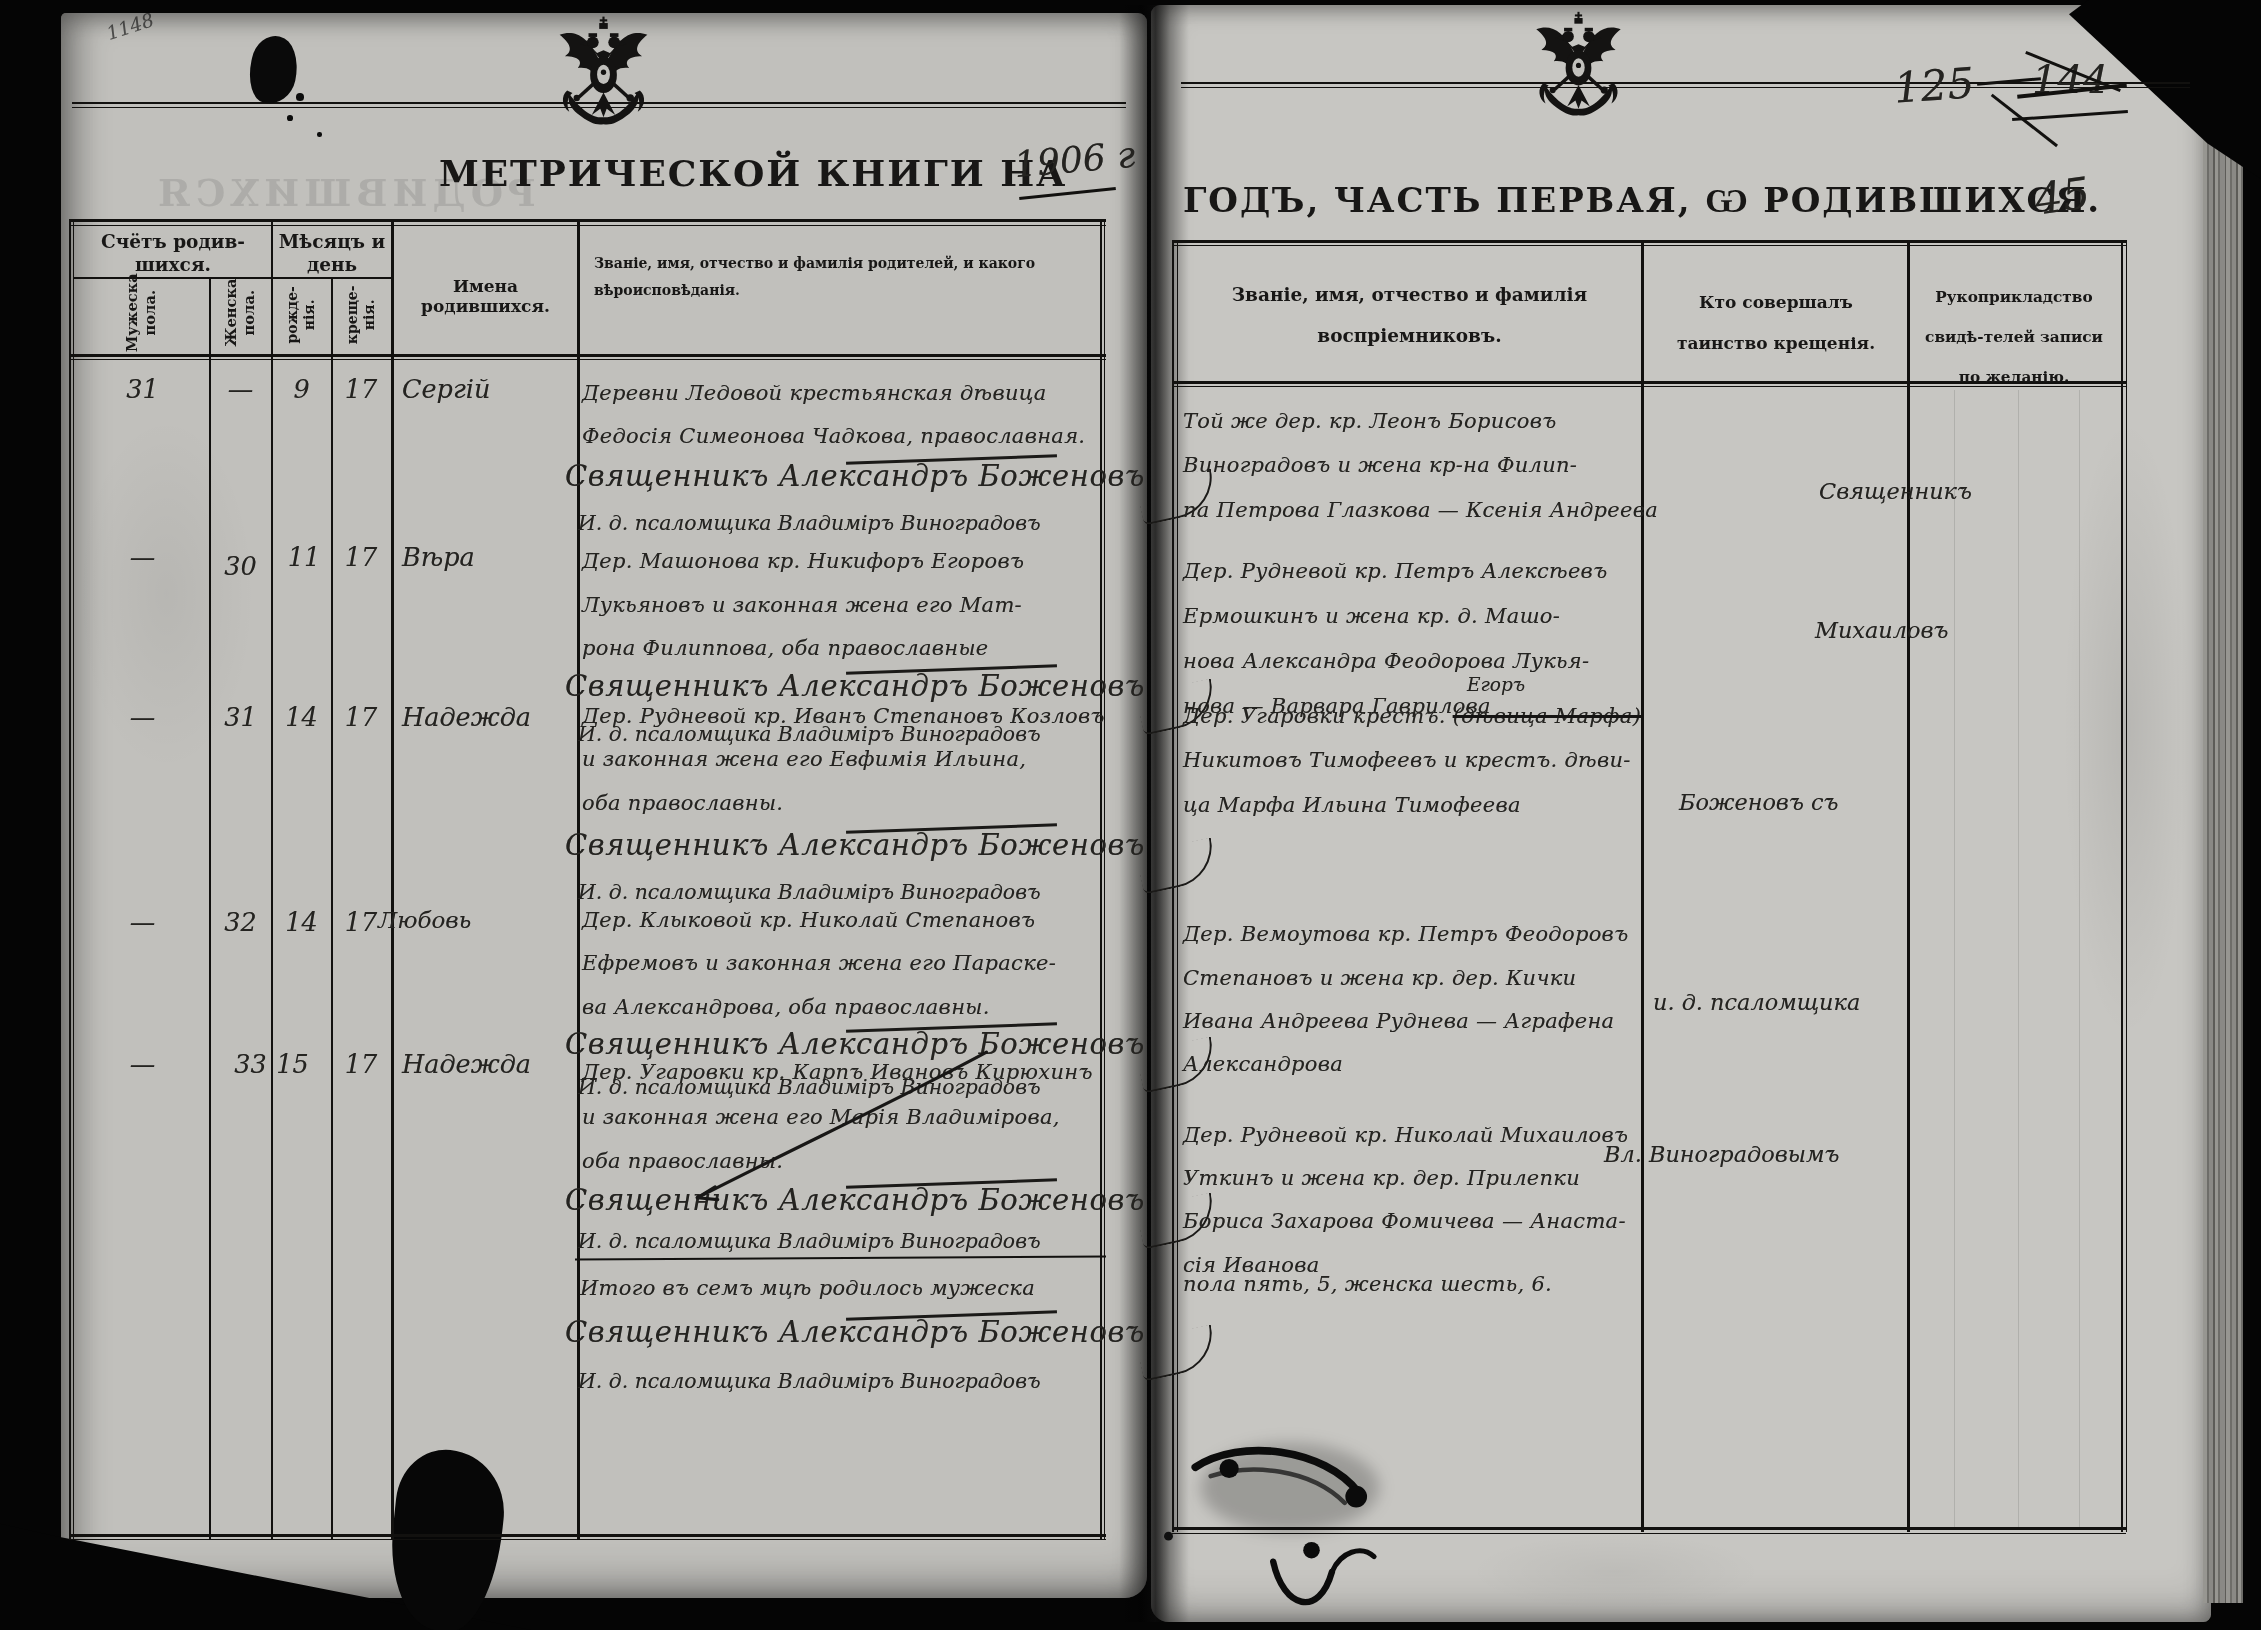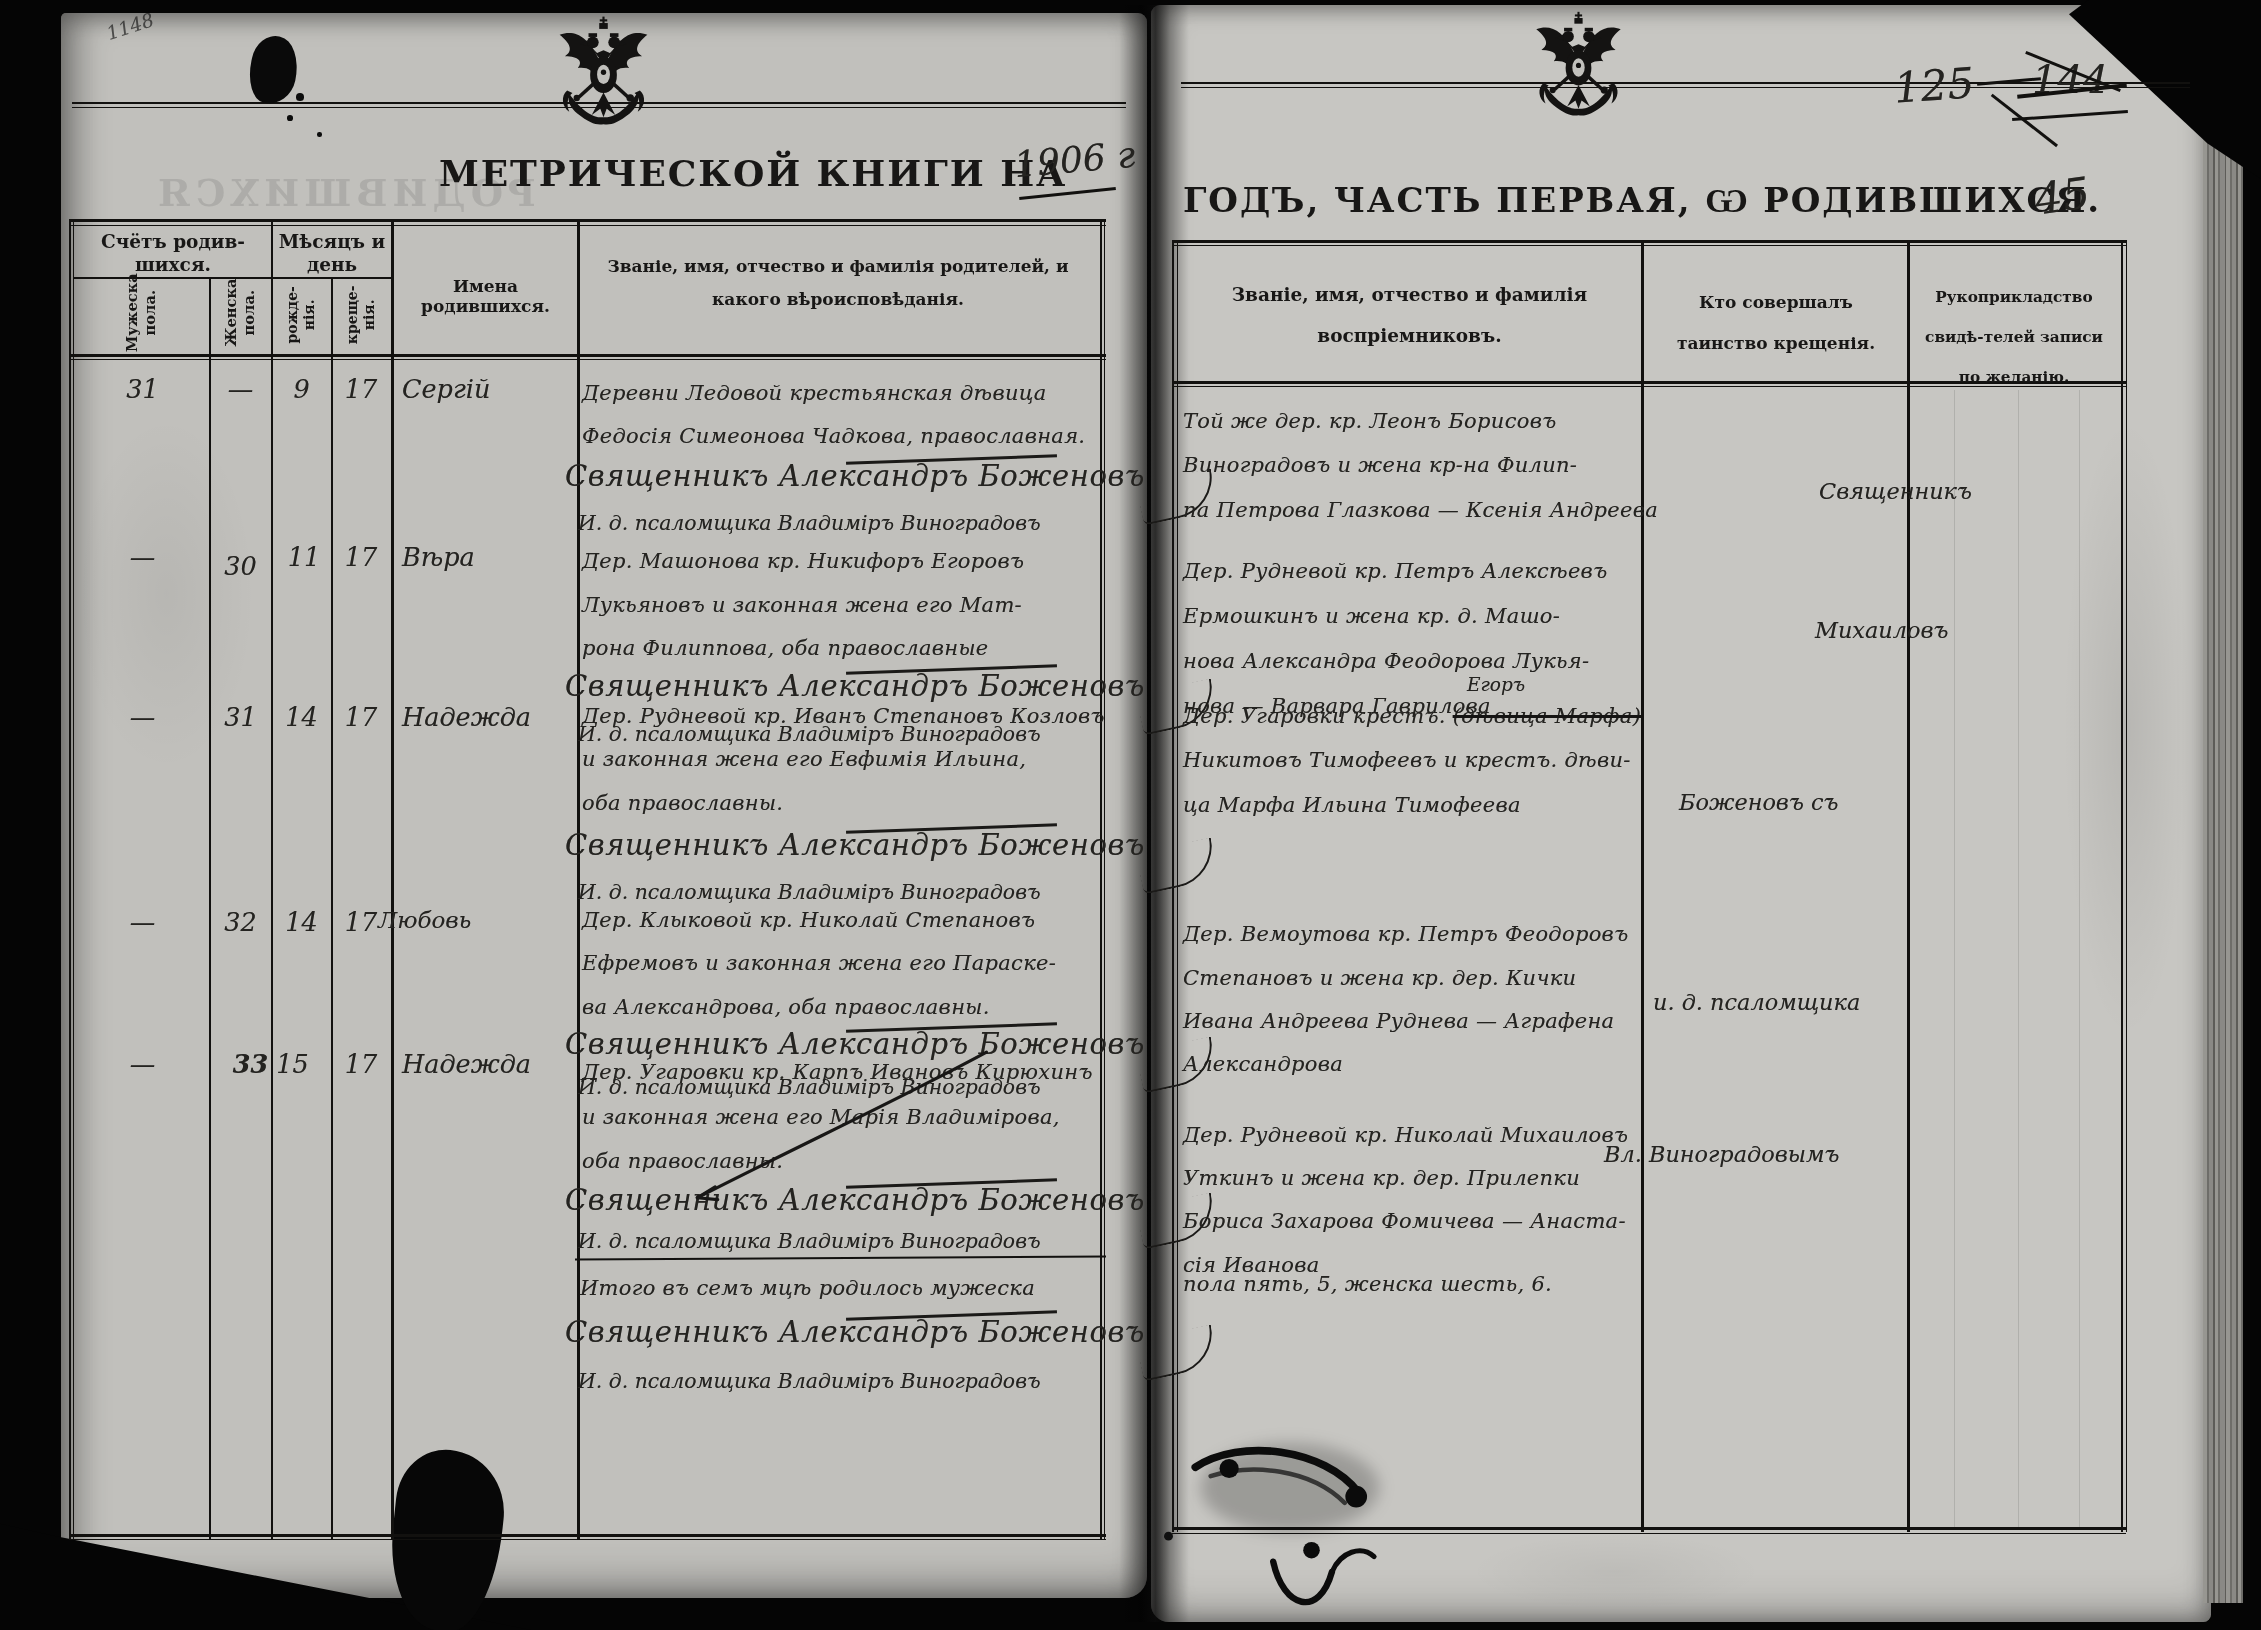--- a/index.html
+++ b/index.html
@@ -125,21 +125,21 @@
 <div class="line" style="left:1100px;top:219px;width:1.9px;height:1321px;"></div>
 <div class="line" style="left:1104px;top:219px;width:1.3px;height:1321px;"></div>
 
 <div class="printed" style="left:77px;top:230px;width:192px;font-size:18.5px;text-align:center;line-height:1.25;white-space:normal;">Счётъ родив-шихся.</div>
 <div class="printed" style="left:275px;top:230px;width:114px;font-size:18.5px;text-align:center;line-height:1.25;white-space:normal;">Мѣсяцъ и день</div>
 <div class="printed rot" style="left:90px;top:295px;width:102px;font-size:14.7px;white-space:normal;">Мужеска пола.</div>
 <div class="printed rot" style="left:189px;top:295px;width:102px;font-size:14.7px;white-space:normal;">Женска пола.</div>
 <div class="printed rot" style="left:259px;top:298px;width:83px;font-size:14px;white-space:normal;">рожде-нія.</div>
 <div class="printed rot" style="left:319px;top:298px;width:83px;font-size:14px;white-space:normal;">креще-нія.</div>
 <div class="printed" style="left:396px;top:276px;width:179px;font-size:17px;text-align:center;white-space:normal;">Имена родившихся.</div>
-<div class="printed" style="left:594px;top:250px;width:488px;font-size:17px;text-align:center;line-height:1.95;white-space:normal;">Званіе, имя, отчество и фамилія родителей, и какого вѣроисповѣданія.</div>
+<div class="printed" style="left:594px;top:250px;width:488px;font-size:14px;text-align:left;line-height:1.95;white-space:normal;">Званіе, имя, отчество и фамилія родителей, и какого вѣроисповѣданія.</div>
 
 <div class="line" style="left:1172px;top:240px;width:954px;height:3.2px;"></div>
 <div class="line" style="left:1172px;top:245px;width:954px;height:1.3px;"></div>
 <div class="line" style="left:1172px;top:381px;width:954px;height:2.6px;"></div>
 <div class="line" style="left:1172px;top:386px;width:954px;height:1.3px;"></div>
 <div class="line" style="left:1172px;top:1527px;width:954px;height:3.2px;"></div>
 <div class="line" style="left:1172px;top:1533px;width:954px;height:1.3px;"></div>
 <div class="line" style="left:1172px;top:240px;width:1.9px;height:1292px;"></div>
 <div class="line" style="left:1177px;top:240px;width:1.3px;height:1292px;"></div>
 <div class="line" style="left:1641px;top:240px;width:2.6px;height:1292px;"></div>
@@ -213,21 +213,21 @@
 <div class="hw hw-block" style="left:582px;top:995px;">ва Александрова, оба православны.</div>
 <div class="hw sig-big" style="left:565px;top:1027px;">Священникъ Александръ Боженовъ</div>
 <div class="hw" style="left:578px;top:1075px;font-size:20.4px;">И. д. псаломщика Владиміръ Виноградовъ</div>
 <div class="hw hw-block" style="left:1183px;top:922px;">Дер. Вемоутова кр. Петръ Феодоровъ</div>
 <div class="hw hw-block" style="left:1183px;top:966px;">Степановъ и жена кр. дер. Кички</div>
 <div class="hw hw-block" style="left:1183px;top:1009px;">Ивана Андреева Руднева — Аграфена</div>
 <div class="hw hw-block" style="left:1183px;top:1052px;">Александрова</div>
 <div class="hw" style="left:1653px;top:989px;font-size:22.4px;">и. д. псаломщика</div>
 
 <div class="hw num" style="left:82px;top:1049px;width:121px;">—</div>
-<div class="hw num" style="left:211px;top:1049px;width:79px;font-weight:bold;">33</div>
+<div class="hw num" style="left:211px;top:1049px;width:79px;">33</div>
 <div class="hw num" style="left:273px;top:1049px;width:39px;">15</div>
 <div class="hw num" style="left:333px;top:1049px;width:56px;">17</div>
 <div class="hw" style="left:402px;top:1049px;font-size:25.5px;">Надежда</div>
 <div class="hw hw-block" style="left:582px;top:1060px;">Дер. Угаровки кр. Карпъ Ивановъ Кирюхинъ</div>
 <div class="hw hw-block" style="left:582px;top:1105px;">и законная жена его Марія Владимірова,</div>
 <div class="hw hw-block" style="left:582px;top:1149px;">оба православны.</div>
 <div class="hw sig-big" style="left:565px;top:1183px;">Священникъ Александръ Боженовъ</div>
 <div class="hw" style="left:578px;top:1229px;font-size:20.4px;">И. д. псаломщика Владиміръ Виноградовъ</div>
 <div class="hw hw-block" style="left:1183px;top:1123px;">Дер. Рудневой кр. Николай Михаиловъ</div>
 <div class="hw hw-block" style="left:1183px;top:1166px;">Уткинъ и жена кр. дер. Прилепки</div>

